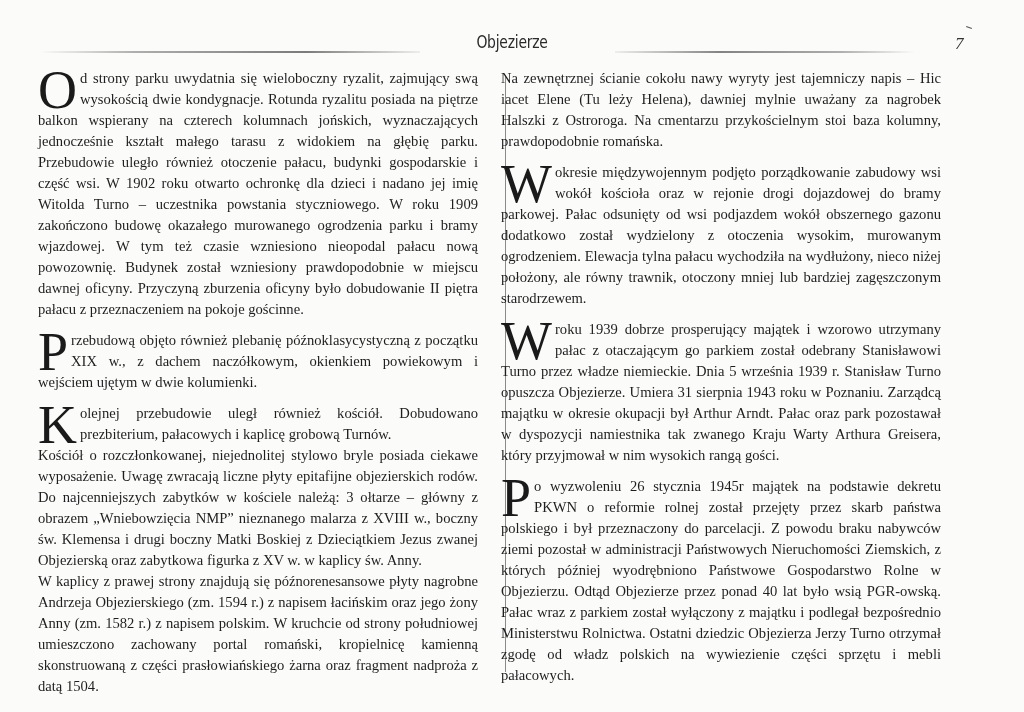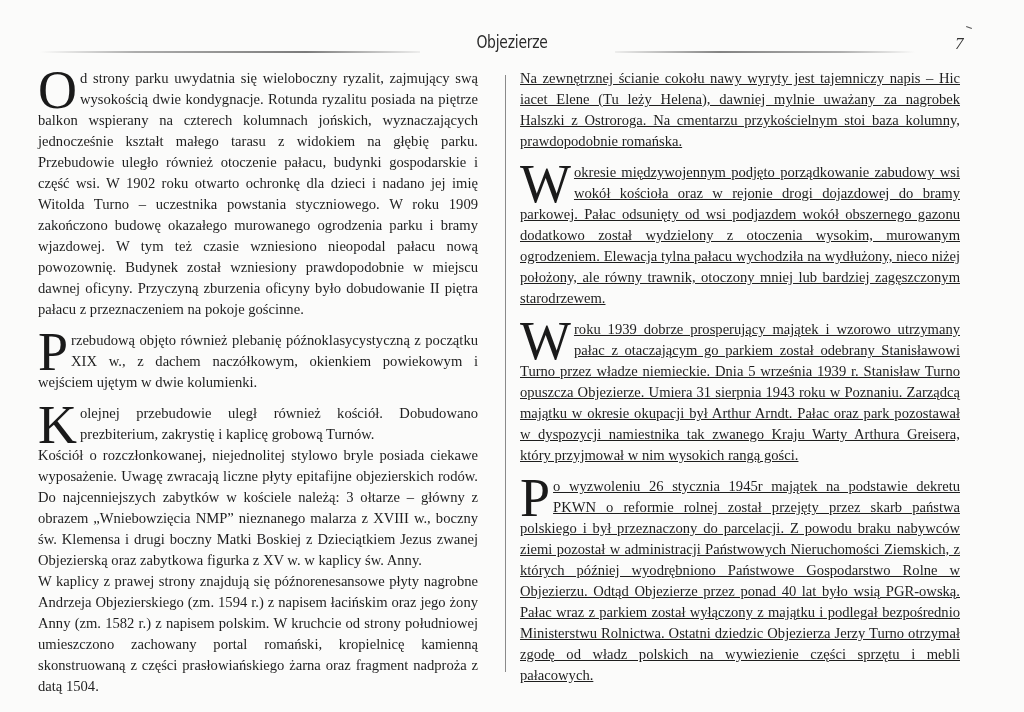--- a/index.html
+++ b/index.html
@@ -34,21 +34,21 @@
     transform: rotate(20deg);
   }
   .divider {
     position: absolute; left: 505px; top: 75px; width: 1px; height: 597px; background: #8a8a8a;
   }
   .column {
     position: absolute; top: 68px; width: 440px;
     font-size: 14.6px; line-height: 21px; text-align: justify;
   }
   .col-left { left: 38px; }
-  .col-right { left: 520px; text-decoration: underline; }
+  .col-right { left: 501px; }
   .para { margin: 0 0 10px 0; }
   .para.tight { margin-bottom: 0; }
   .dropcap {
     float: left; font-size: 54px; line-height: 40px; height: 40px;
     margin: 2px 3px 0 0; color: #1a1a1a; font-family: "Liberation Serif", serif;
   }
 </style>
 </head>
 <body>
 
@@ -63,21 +63,21 @@
 <div class="divider"></div>
 
 <div class="column col-left">
   <p class="para">
     <span class="dropcap">O</span><span>d strony parku uwydatnia się wieloboczny ryzalit, zajmujący swą wysokością dwie kondygnacje. Rotunda ryzalitu posiada na piętrze balkon wspierany na czterech kolumnach jońskich, wyznaczających jednocześnie kształt małego tarasu z widokiem na głębię parku. Przebudowie uległo również otoczenie pałacu, budynki gospodarskie i część wsi. W 1902 roku otwarto ochronkę dla dzieci i nadano jej imię Witolda Turno – uczestnika powstania styczniowego. W roku 1909 zakończono budowę okazałego murowanego ogrodzenia parku i bramy wjazdowej. W tym też czasie wzniesiono nieopodal pałacu nową powozownię. Budynek został wzniesiony prawdopodobnie w miejscu dawnej oficyny. Przyczyną zburzenia oficyny było dobudowanie II piętra pałacu z przeznaczeniem na pokoje gościnne.</span>
   </p>
   <p class="para">
     <span class="dropcap">P</span><span>rzebudową objęto również plebanię późnoklasycystyczną z początku XIX w., z dachem naczółkowym, okienkiem powiekowym i wejściem ujętym w dwie kolumienki.</span>
   </p>
   <p class="para tight">
-    <span class="dropcap">K</span><span>olejnej przebudowie uległ również kościół. Dobudowano prezbiterium, zakrystię i kaplicę grobową Turnów.</span>
+    <span class="dropcap">K</span><span>olejnej przebudowie uległ również kościół. Dobudowano prezbiterium, pałacowych i kaplicę grobową Turnów.</span>
   </p>
   <p class="para tight" style="clear:both">
     <span>Kościół o rozczłonkowanej, niejednolitej stylowo bryle posiada ciekawe wyposażenie. Uwagę zwracają liczne płyty epitafijne objezierskich rodów. Do najcenniejszych zabytków w kościele należą: 3 ołtarze – główny z obrazem „Wniebowzięcia NMP” nieznanego malarza z XVIII w., boczny św. Klemensa i drugi boczny Matki Boskiej z Dzieciątkiem Jezus zwanej Objezierską oraz zabytkowa figurka z XV w. w kaplicy św. Anny.</span>
   </p>
   <p class="para tight">
     <span>W kaplicy z prawej strony znajdują się późnorenesansowe płyty nagrobne Andrzeja Objezierskiego (zm. 1594 r.) z napisem łacińskim oraz jego żony Anny (zm. 1582 r.) z napisem polskim. W kruchcie od strony południowej umieszczono zachowany portal romański, kropielnicę kamienną skonstruowaną z części prasłowiańskiego żarna oraz fragment nadproża z datą 1504.</span>
   </p>
 </div>
 
 <div class="column col-right">

